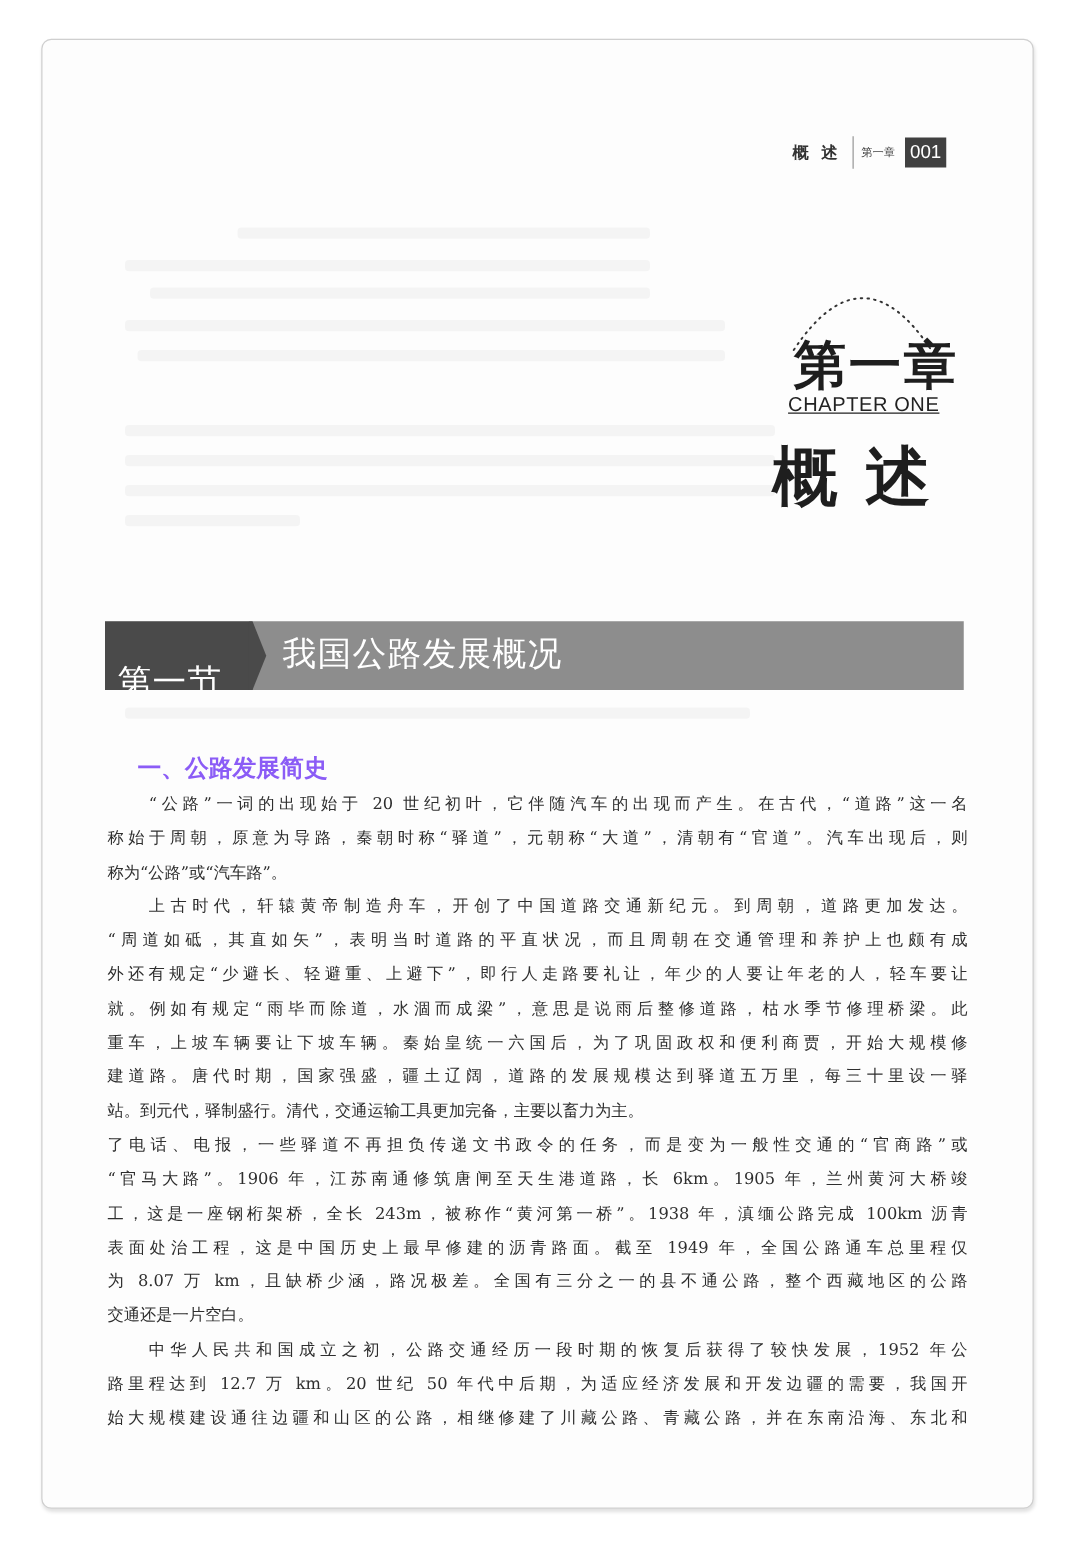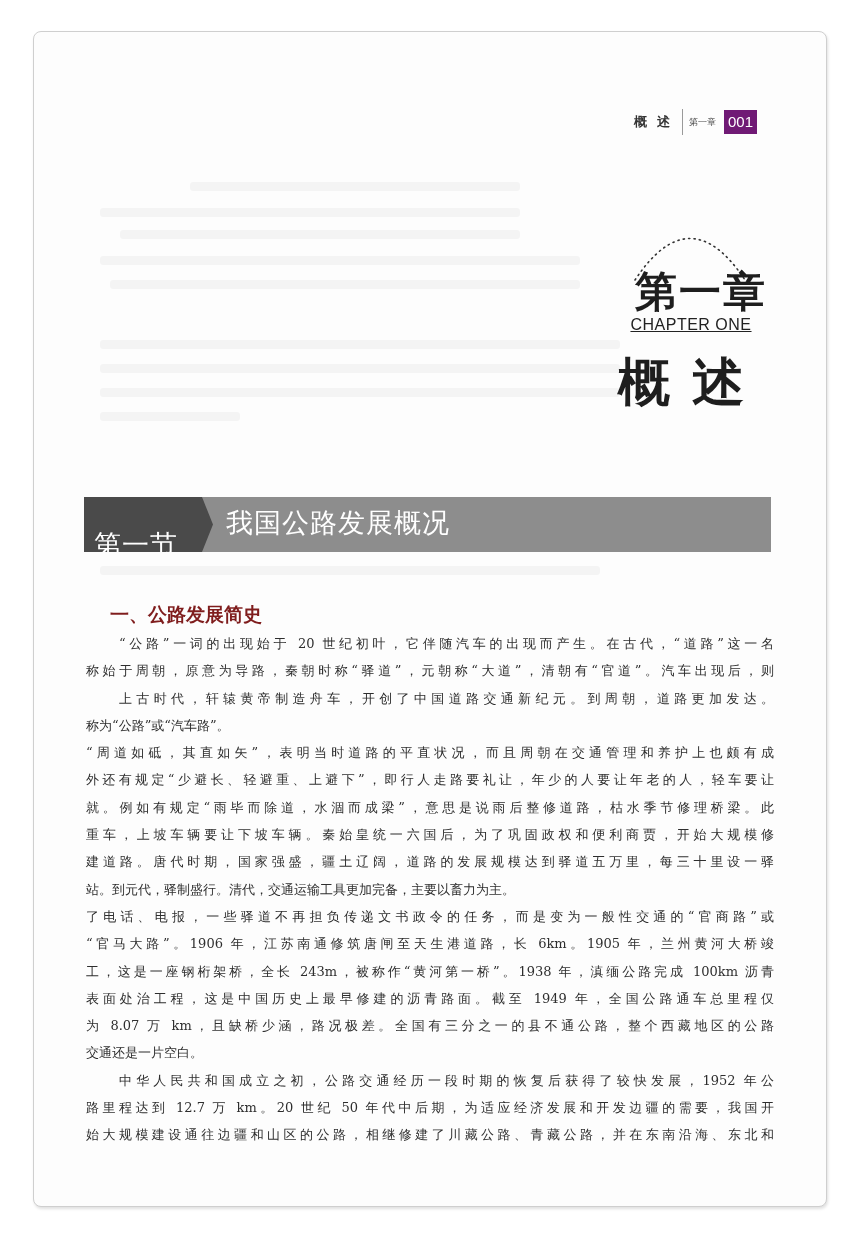--- a/index.html
+++ b/index.html
@@ -13,37 +13,37 @@
     box-shadow: 1px 2px 3px rgba(0,0,0,0.12);
   }
   .bleed {
     position: absolute; height: 9px; background: rgba(0,0,0,0.035); border-radius: 3px;
   }
   
   .run-head { position: absolute; top: 109px; left: 620px; height: 26px; display: flex; align-items: center; }
   .rh-title { font-family: "DejaVu Serif", serif; font-weight: bold; font-size: 13px; letter-spacing: 10px; color: #333; margin-left: 14px; }
   .rh-rule { width: 1px; height: 26px; background: #9a9a9a; margin: 0 6px 0 2px; }
   .rh-chap { font-family: "DejaVu Sans", sans-serif; font-size: 9px; color: #444; margin-right: 8px; }
-  .rh-page { background: #701a75; color: #fff; font-family: "Liberation Sans", sans-serif; font-size: 15px; padding: 2px 4px; height: 20px; line-height: 20px; }
+  .rh-page { background: #404040; color: #fff; font-family: "Liberation Sans", sans-serif; font-size: 15px; padding: 2px 4px; height: 20px; line-height: 20px; }
 
   
   .dot-arc { position: absolute; left: 630px; top: 222px; width: 120px; height: 60px; }
   .chap-cn { position: absolute; left: 626px; top: 268px; width: 150px; text-align: center; font-family: "DejaVu Sans", sans-serif; font-weight: bold; font-size: 42px; letter-spacing: 2px; color: #1e1e1e; line-height: 48px; }
   .chap-en { position: absolute; left: 620px; top: 316px; width: 142px; text-align: center; font-family: "Liberation Sans", sans-serif; font-size: 16px; letter-spacing: 0.5px; color: #222; text-decoration: underline; }
   .chap-name { position: absolute; left: 612px; top: 350px; width: 160px; text-align: center; font-family: "DejaVu Sans", sans-serif; font-weight: bold; font-size: 52px; letter-spacing: 22px; color: #1e1e1e; line-height: 64px; }
 
   
   .sec-bar { position: absolute; left: 84px; top: 497px; width: 687px; height: 55px; background: #8d8d8d; overflow: hidden; }
   .sec-dark { position: absolute; left: 0; top: 0; width: 118px; height: 55px; background: #4a4a4a; }
   .sec-chev { position: absolute; left: 115px; top: 0; width: 16px; height: 55px; }
   .sec-num { position: absolute; left: 10px; top: 8px; color: #fff; font-family: "DejaVu Sans", sans-serif; font-size: 27px; letter-spacing: 1px; margin-top: 22px; }
   .sec-title { position: absolute; left: 142px; top: 8px; color: #fff; font-family: "DejaVu Sans", sans-serif; font-size: 27px; letter-spacing: 1px; }
 
   
-  .sub-head { position: absolute; left: 110px; top: 602px; font-family: "DejaVu Serif", serif; font-weight: bold; font-size: 19px; color: #7f1d1d; }
+  .sub-head { position: absolute; left: 110px; top: 602px; font-family: "DejaVu Serif", serif; font-weight: bold; font-size: 19px; color: #8b5cf6; }
   .body-text { position: absolute; left: 86px; top: 630px; width: 688px; }
   .line { height: 27.3px; line-height: 27.3px; font-size: 13px; white-space: nowrap; text-align: justify; text-align-last: justify; color: #2e2e2e; }
   .line.indent { padding-left: 33px; }
   .line.last { text-align-last: left; }
 </style>
 </head>
 <body>
 
 <div class="page"></div>
 
@@ -81,22 +81,22 @@
   </svg>
   <span class="sec-num">第一节</span>
   <span class="sec-title">我国公路发展概况</span>
 </div>
 
 <div class="sub-head">一、公路发展简史</div>
 
 <div class="body-text" id="body-text">
     <div class="line indent">“公路”一词的出现始于 20 世纪初叶，它伴随汽车的出现而产生。在古代，“道路”这一名</div>
     <div class="line">称始于周朝，原意为导路，秦朝时称“驿道”，元朝称“大道”，清朝有“官道”。汽车出现后，则</div>
+    <div class="line last">称为“公路”或“汽车路”。</div>
     <div class="line indent">上古时代，轩辕黄帝制造舟车，开创了中国道路交通新纪元。到周朝，道路更加发达。</div>
-    <div class="line last">称为“公路”或“汽车路”。</div>
     <div class="line">“周道如砥，其直如矢”，表明当时道路的平直状况，而且周朝在交通管理和养护上也颇有成</div>
     <div class="line">外还有规定“少避长、轻避重、上避下”，即行人走路要礼让，年少的人要让年老的人，轻车要让</div>
     <div class="line">就。例如有规定“雨毕而除道，水涸而成梁”，意思是说雨后整修道路，枯水季节修理桥梁。此</div>
     <div class="line">重车，上坡车辆要让下坡车辆。秦始皇统一六国后，为了巩固政权和便利商贾，开始大规模修</div>
     <div class="line">建道路。唐代时期，国家强盛，疆土辽阔，道路的发展规模达到驿道五万里，每三十里设一驿</div>
     <div class="line last">站。到元代，驿制盛行。清代，交通运输工具更加完备，主要以畜力为主。</div>
     <div class="line">了电话、电报，一些驿道不再担负传递文书政令的任务，而是变为一般性交通的“官商路”或</div>
     <div class="line">“官马大路”。1906 年，江苏南通修筑唐闸至天生港道路，长 6km。1905 年，兰州黄河大桥竣</div>
     <div class="line">工，这是一座钢桁架桥，全长 243m，被称作“黄河第一桥”。1938 年，滇缅公路完成 100km 沥青</div>
     <div class="line">表面处治工程，这是中国历史上最早修建的沥青路面。截至 1949 年，全国公路通车总里程仅</div>

